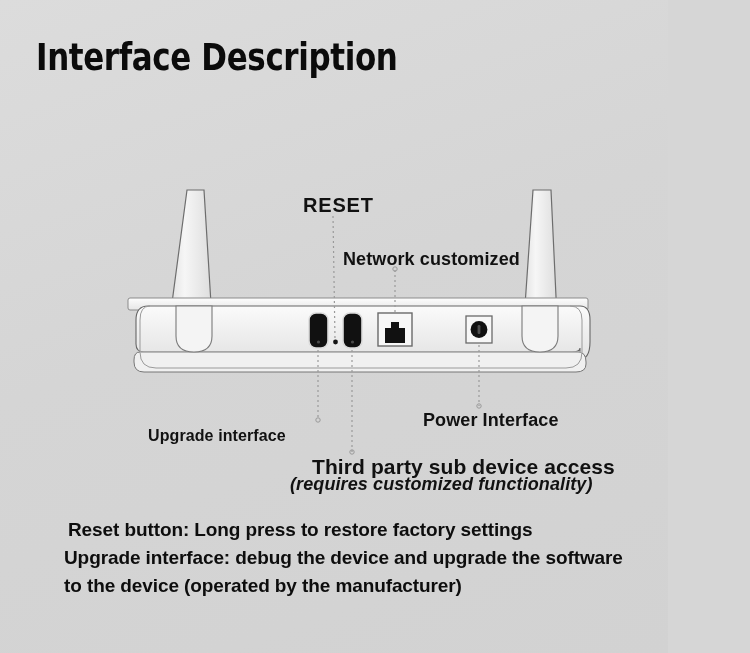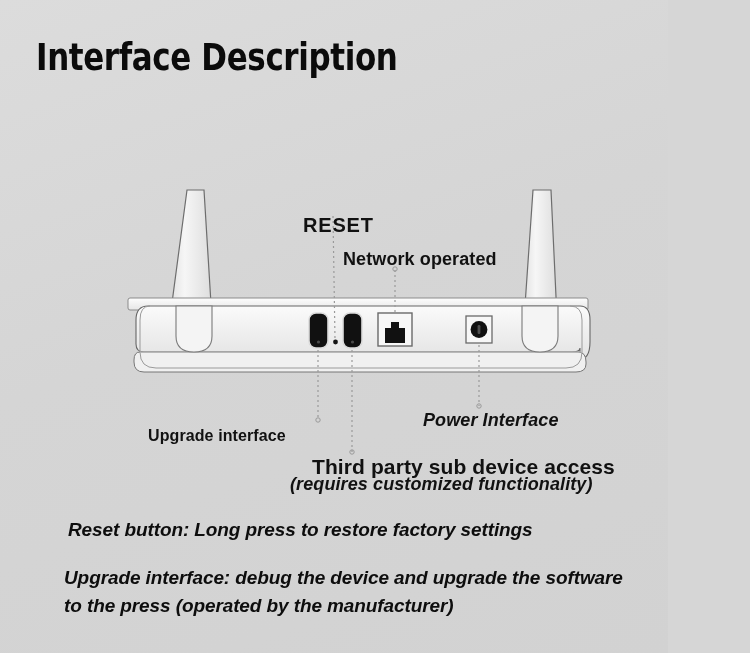--- a/index.html
+++ b/index.html
@@ -51,47 +51,46 @@
 
   
   .callout {
     position: absolute;
     font-family: "Liberation Sans", sans-serif;
     font-weight: bold;
     color: #111;
     white-space: nowrap;
     letter-spacing: 0.1px;
   }
-  .lbl-reset       { left: 303px; top: 214px;  font-size: 20px; letter-spacing: 0.8px; }
+  .lbl-reset       { left: 303px; top: 194px;  font-size: 20px; letter-spacing: 0.8px; }
   .lbl-network     { left: 343px; top: 249px;  font-size: 18px; }
   .lbl-upgrade     { left: 148px; top: 427px;  font-size: 16px; }
-  .lbl-power       { left: 423px; top: 410px;  font-size: 18px; font-style: italic; }
+  .lbl-power       { left: 423px; top: 410px;  font-size: 18px; }
   .lbl-third       { left: 312px; top: 455px;  font-size: 21px; }
   .lbl-thirdsub    { left: 290px; top: 474px;  font-size: 18px; font-style: italic; }
 
   
   .desc {
     position: absolute;
     left: 64px;
     top: 516px;
     width: 660px;
     font-family: "Liberation Sans Narrow", "Liberation Sans", sans-serif;
     font-weight: bold;
     font-size: 19px;
     color: #0d0d0d;
   }
   .desc .line {
     display: block;
     line-height: 28px;
     white-space: nowrap;
     letter-spacing: -0.1px;
-    font-style: italic;
   }
   .desc .line.l1 { margin-left: 4px; }
-  .desc .line.l3 { margin-top: 20px; }
+  .desc .line.l3 { margin-top: 0; }
 </style>
 </head>
 <body>
 
 <div id="page">
 
   <div class="page-title">Interface Description</div>
 
   <div class="diagram">
     <svg width="750" height="653" viewBox="0 0 750 653" xmlns="http://www.w3.org/2000/svg">
@@ -189,29 +188,29 @@
         <circle cx="395" cy="269" r="2.2"></circle>
         <circle cx="318" cy="420" r="2.2"></circle>
         <circle cx="352" cy="452" r="2.2"></circle>
         <circle cx="479" cy="406" r="2.2"></circle>
       </g>
     </svg>
   </div>
 
   <div class="callout lbl-reset">RESET</div>
 
-  <div class="callout lbl-network">Network operated</div>
+  <div class="callout lbl-network">Network customized</div>
 
   <div class="callout lbl-upgrade">Upgrade interface</div>
 
   <div class="callout lbl-power">Power Interface</div>
 
   <div class="callout lbl-third">Third party sub device access</div>
 
   <div class="callout lbl-thirdsub">(requires customized functionality)</div>
 
   <div class="desc">
     <span class="line l1">Reset button: Long press to restore factory settings</span>
     <span class="line l3">Upgrade interface: debug the device and upgrade the software</span>
-    <span class="line l4">to the press (operated by the manufacturer)</span>
+    <span class="line l4">to the device (operated by the manufacturer)</span>
   </div>
 
 </div>
 
 </body></html>

